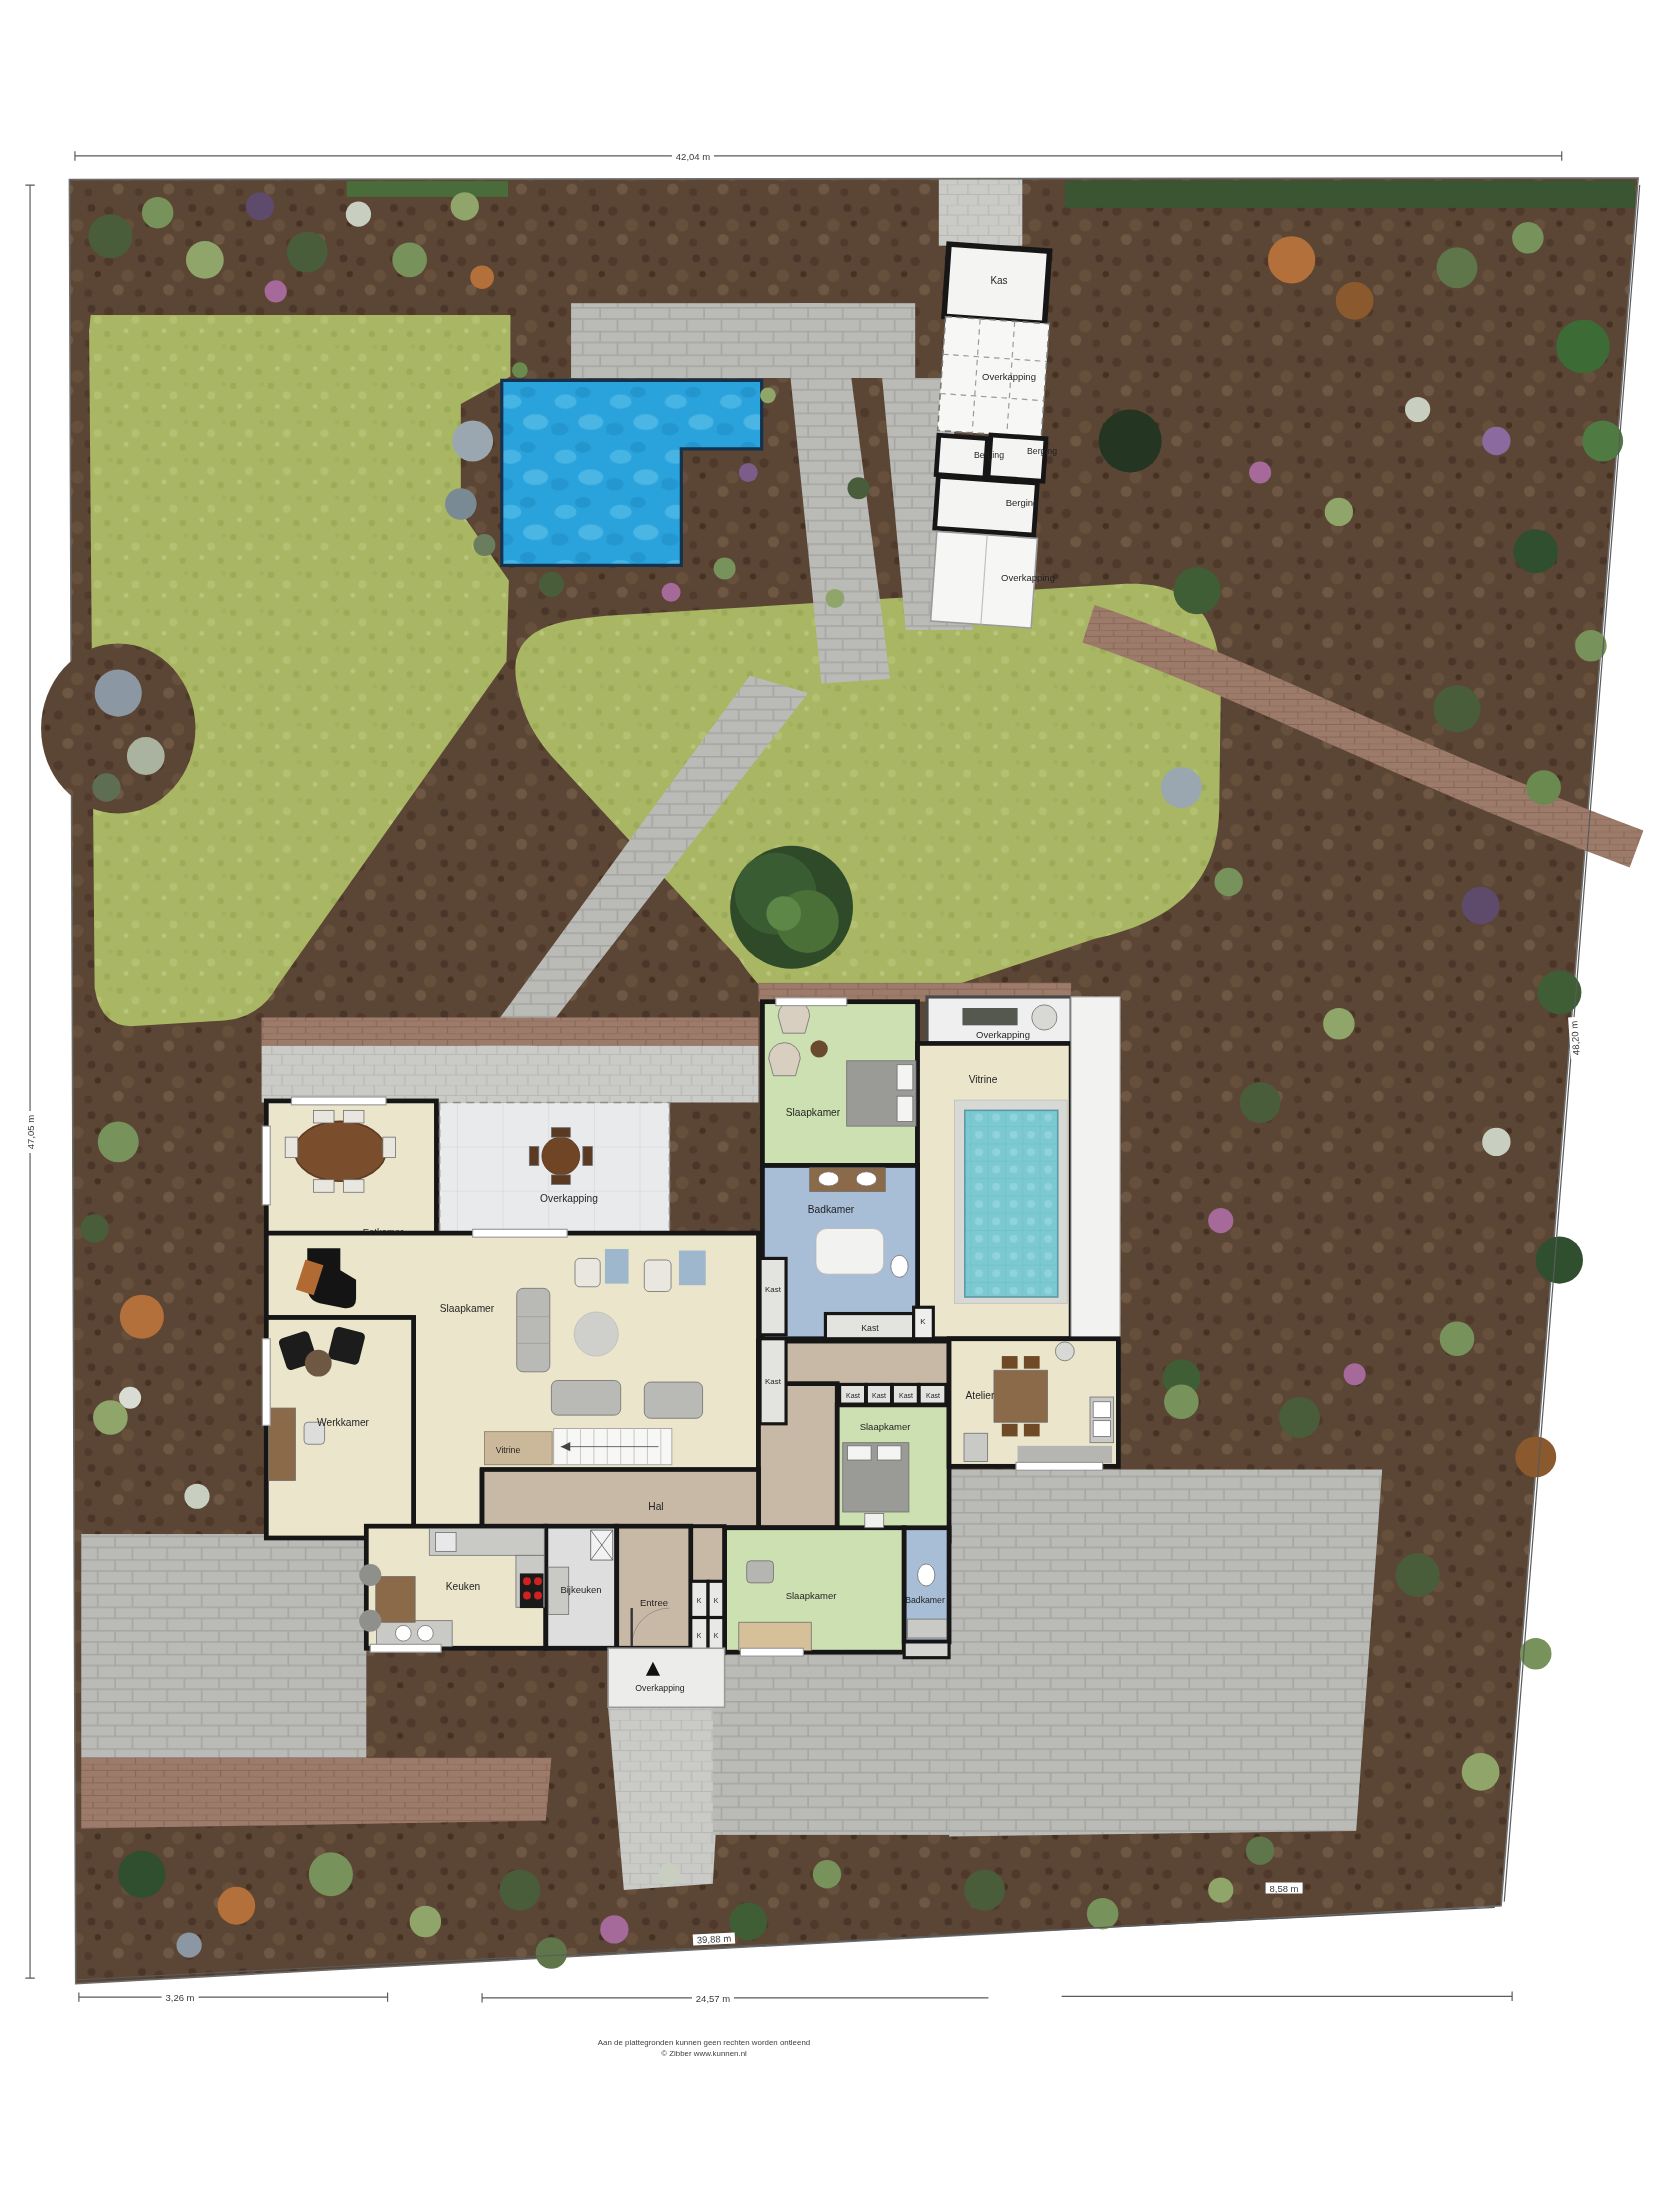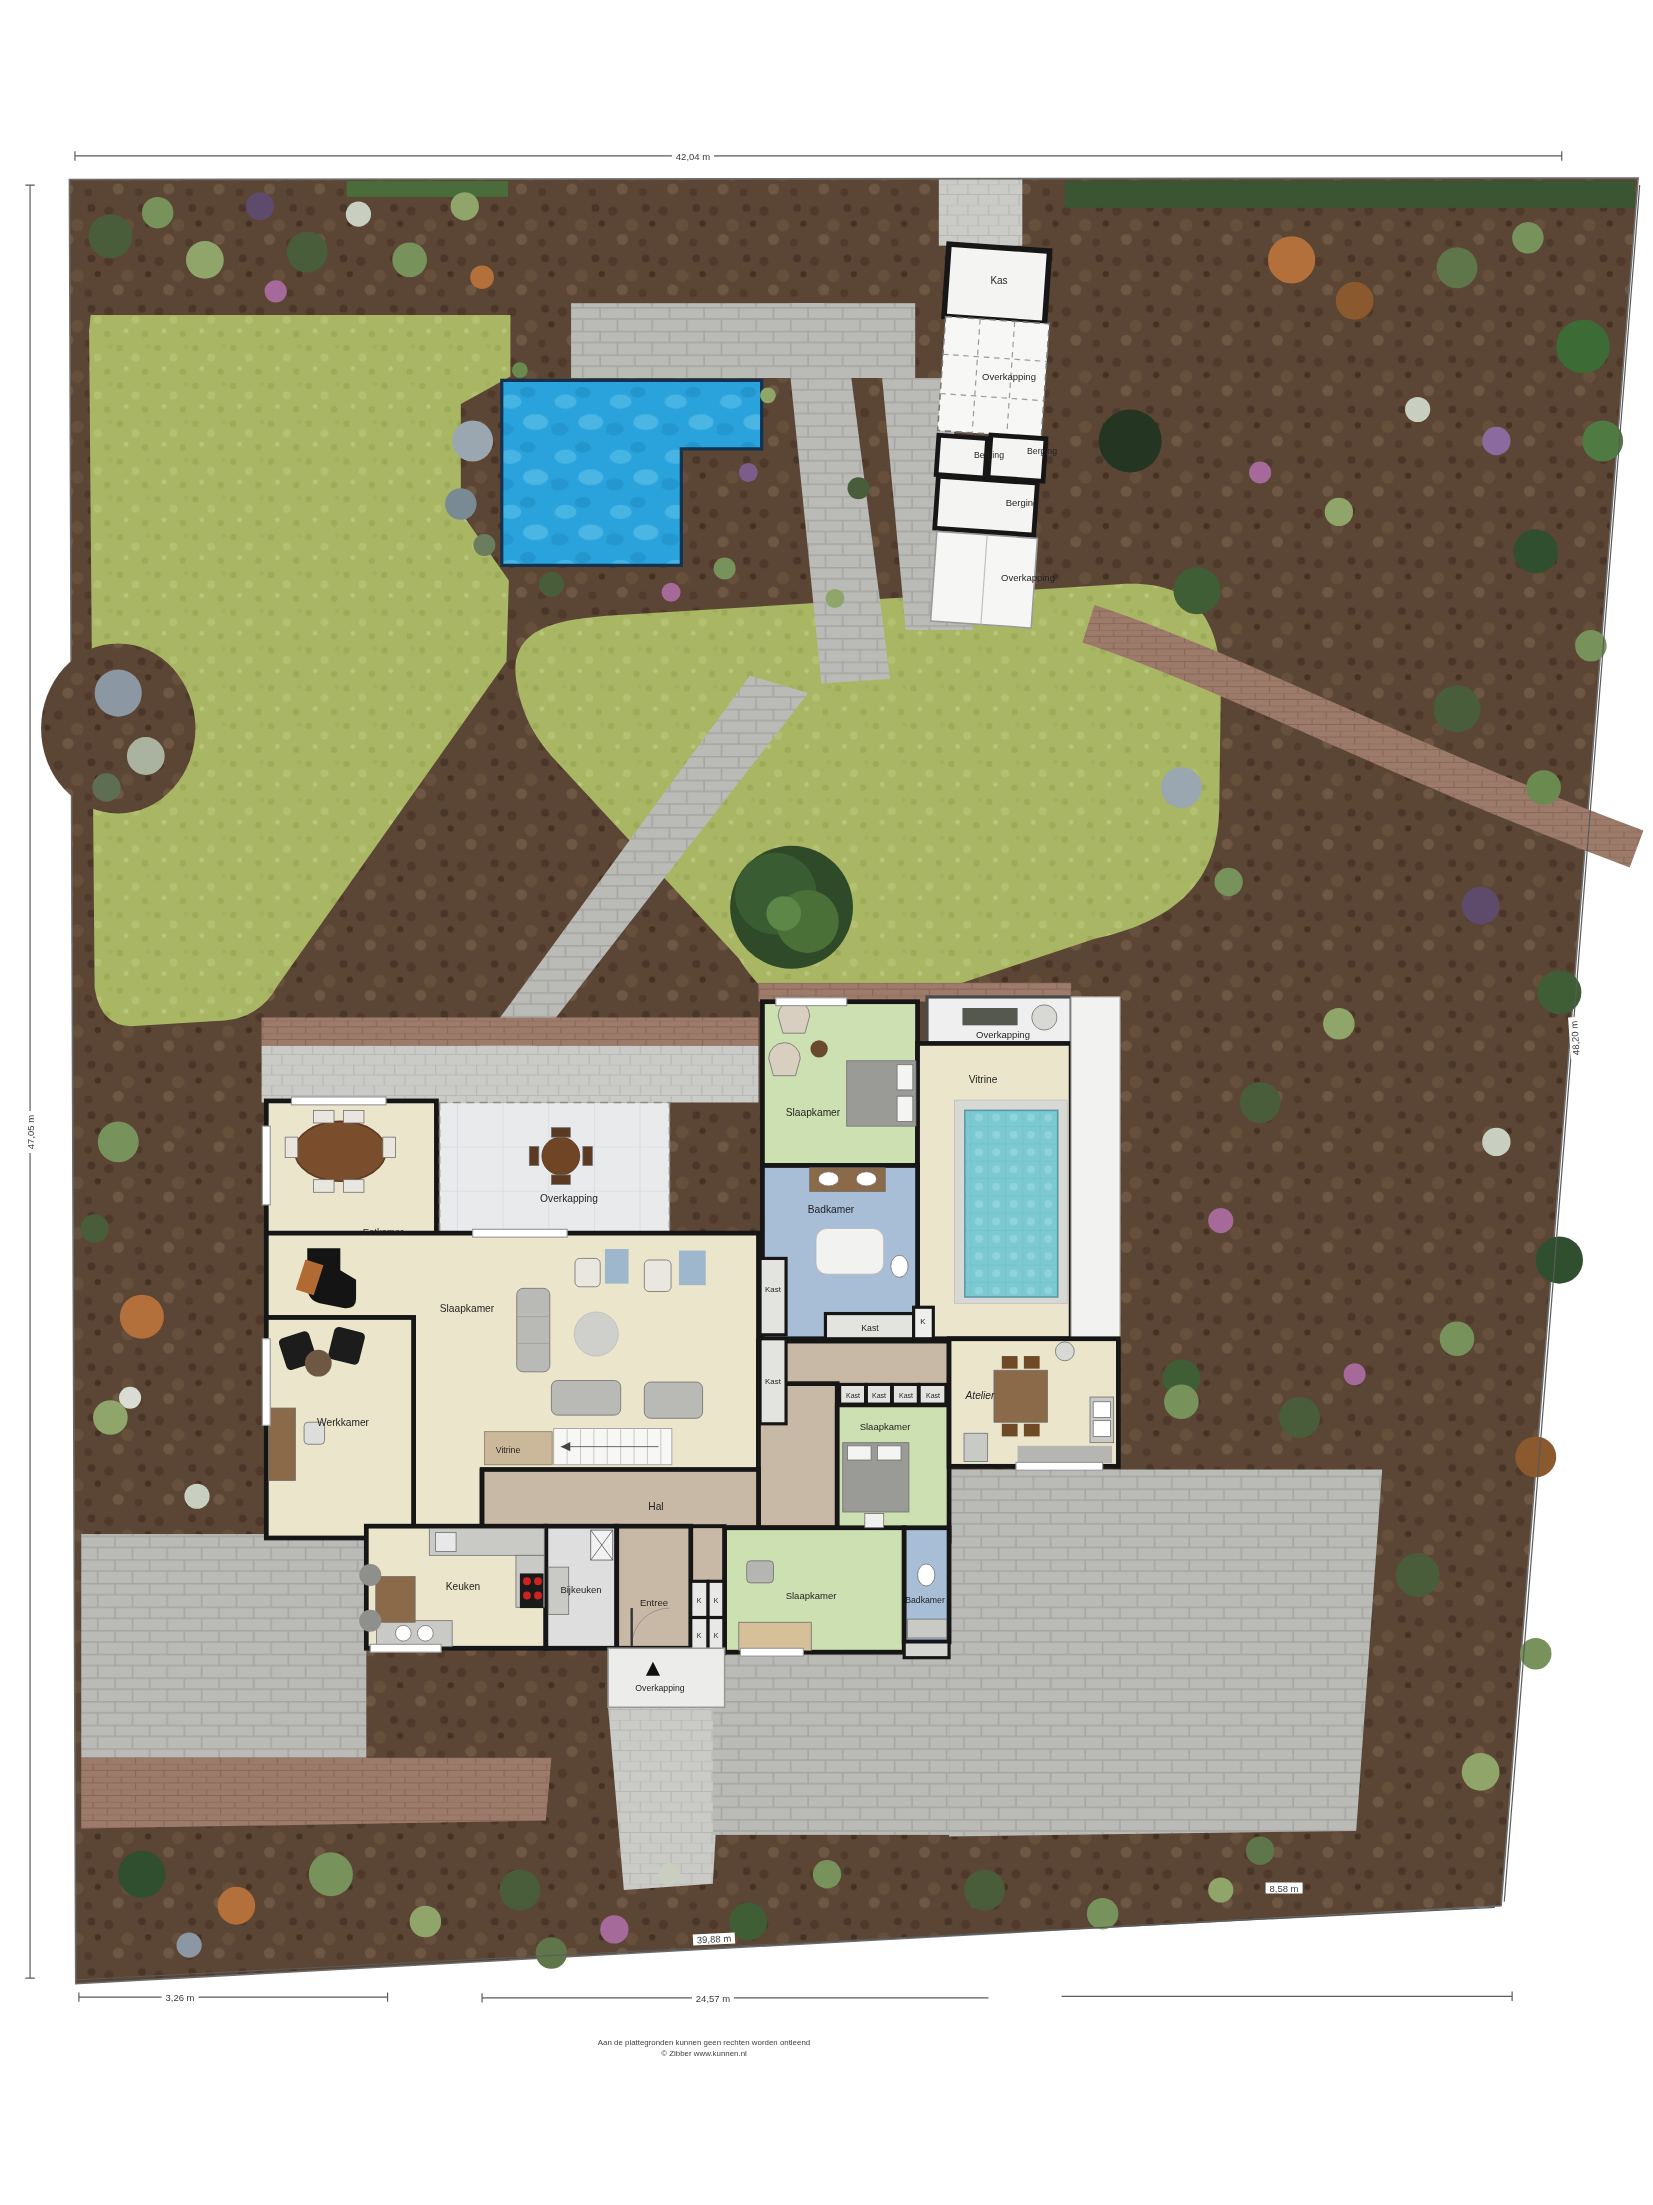--- a/index.html
+++ b/index.html
@@ -388,21 +388,21 @@
       <div class="room-label" style="left: 383px; top: 1231px; font-size: 9.5px; transform: translate(-50%, -50%);">Eetkamer</div>
       <div class="room-label" style="left: 569px; top: 1198px; font-size: 10.2px; transform: translate(-50%, -50%);">Overkapping</div>
       <div class="room-label" style="left: 467px; top: 1308px; font-size: 10.2px; transform: translate(-50%, -50%);">Slaapkamer</div>
       <div class="room-label" style="left: 343px; top: 1422px; font-size: 10.2px; transform: translate(-50%, -50%);">Werkkamer</div>
       <div class="room-label" style="left: 508px; top: 1450px; font-size: 8.7px; transform: translate(-50%, -50%);">Vitrine</div>
       <div class="room-label" style="left: 853px; top: 1395px; font-size: 7px; transform: translate(-50%, -50%);">Kast</div>
       <div class="room-label" style="left: 879px; top: 1395px; font-size: 7px; transform: translate(-50%, -50%);">Kast</div>
       <div class="room-label" style="left: 906px; top: 1395px; font-size: 7px; transform: translate(-50%, -50%);">Kast</div>
       <div class="room-label" style="left: 933px; top: 1395px; font-size: 7px; transform: translate(-50%, -50%);">Kast</div>
       <div class="room-label" style="left: 885px; top: 1426px; font-size: 9.5px; transform: translate(-50%, -50%);">Slaapkamer</div>
-      <div class="room-label" style="left: 980px; top: 1395px; font-size: 10.2px; transform: translate(-50%, -50%); font-style: italic;">Atelier</div>
+      <div class="room-label" style="left: 980px; top: 1395px; font-size: 10.2px; transform: translate(-50%, -50%);">Atelier</div>
       <div class="room-label" style="left: 656px; top: 1506px; font-size: 10.2px; transform: translate(-50%, -50%);">Hal</div>
       <div class="room-label" style="left: 463px; top: 1586px; font-size: 10.2px; transform: translate(-50%, -50%);">Keuken</div>
       <div class="room-label" style="left: 581px; top: 1589px; font-size: 9.5px; transform: translate(-50%, -50%);">Bijkeuken</div>
       <div class="room-label" style="left: 654px; top: 1602px; font-size: 9.5px; transform: translate(-50%, -50%);">Entree</div>
       <div class="room-label" style="left: 699px; top: 1600px; font-size: 7px; transform: translate(-50%, -50%);">K</div>
       <div class="room-label" style="left: 716px; top: 1600px; font-size: 7px; transform: translate(-50%, -50%);">K</div>
       <div class="room-label" style="left: 699px; top: 1635px; font-size: 7px; transform: translate(-50%, -50%);">K</div>
       <div class="room-label" style="left: 716px; top: 1635px; font-size: 7px; transform: translate(-50%, -50%);">K</div>
       <div class="room-label" style="left: 811px; top: 1595px; font-size: 9.5px; transform: translate(-50%, -50%);">Slaapkamer</div>
       <div class="room-label" style="left: 925px; top: 1600px; font-size: 8.7px; transform: translate(-50%, -50%);">Badkamer</div>

